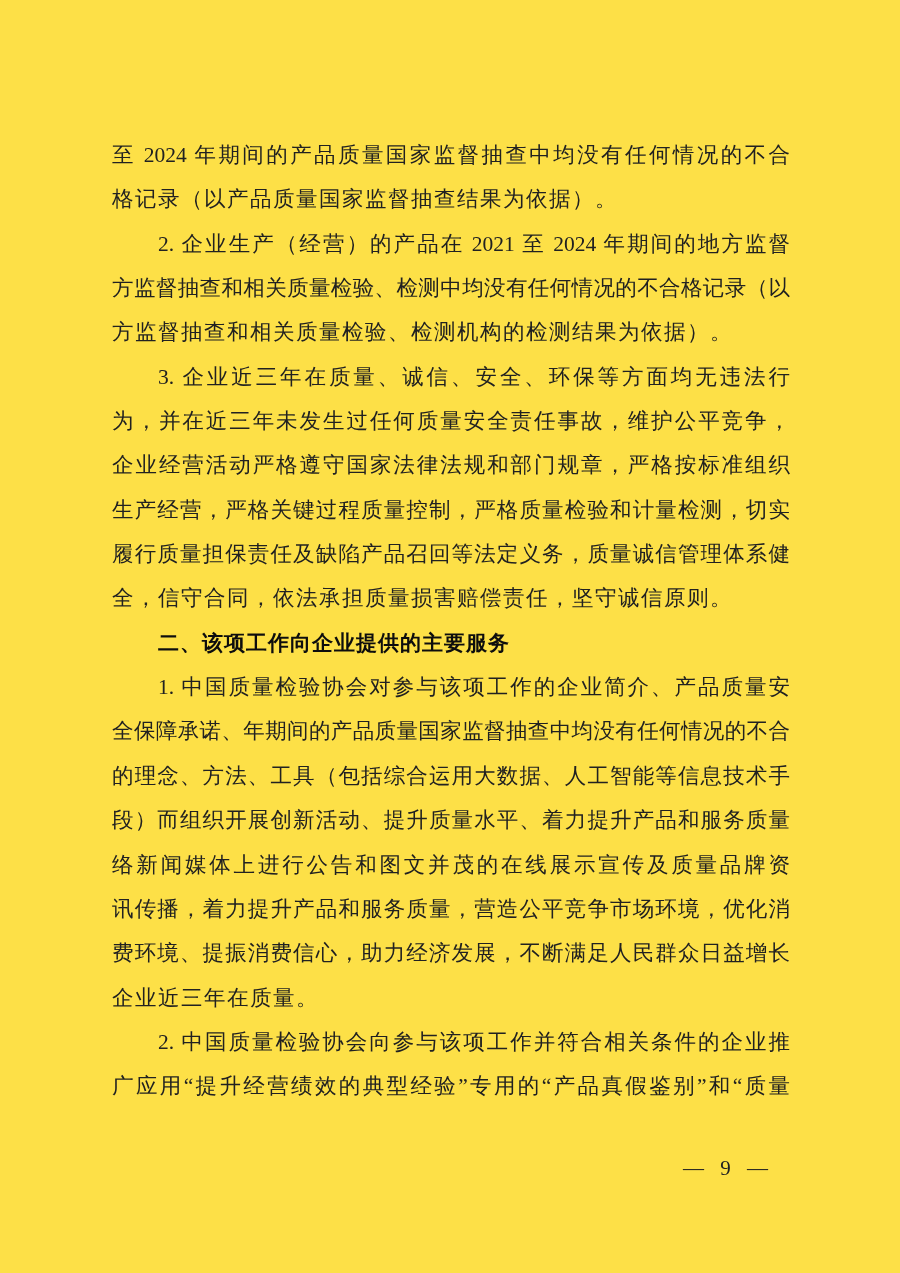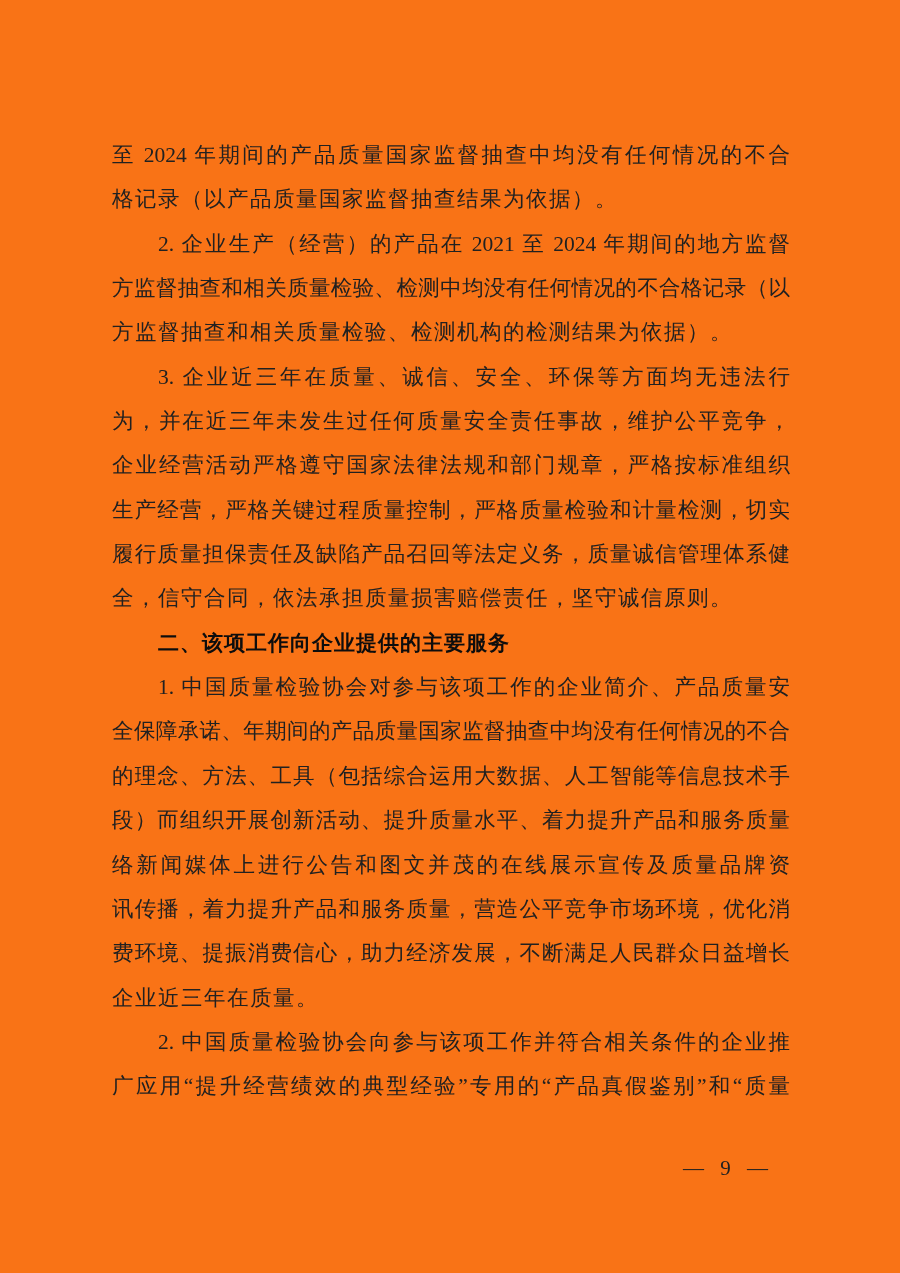--- a/index.html
+++ b/index.html
@@ -4,21 +4,21 @@
 <style>
   html, body {
     margin: 0;
     padding: 0;
     background: #e8e8e8;
   }
   .page {
     position: relative;
     width: 900px;
     height: 1273px;
-    background: #f97316;
+    background: #fde047;
     overflow: hidden;
     font-family: "Liberation Serif", "DejaVu Serif", serif;
     color: #212121;
   }
   .text-block {
     position: absolute;
     left: 112px;
     top: 133px;
     width: 678px;
   }

